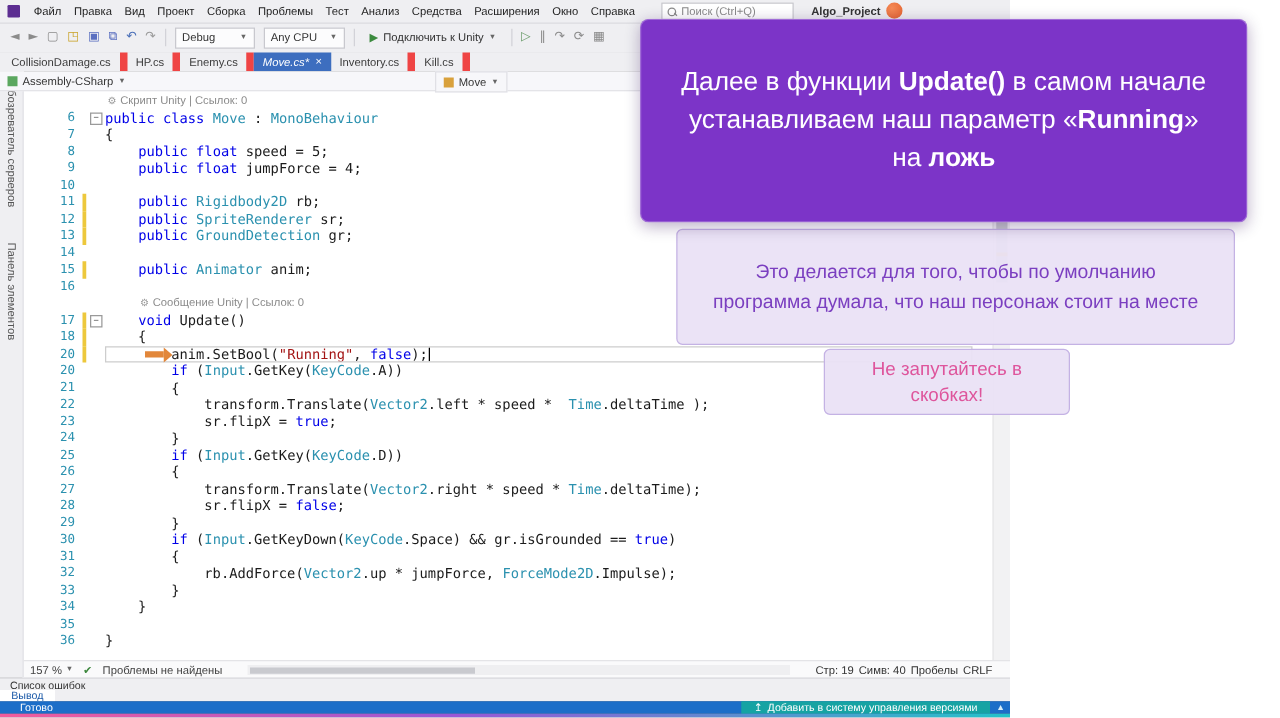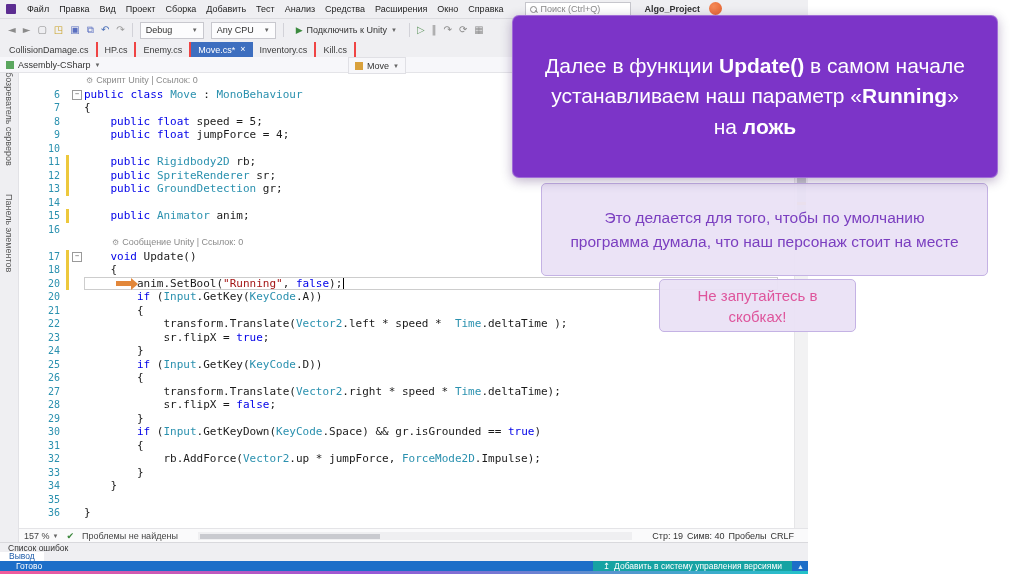--- a/index.html
+++ b/index.html
@@ -28,22 +28,22 @@
   .tbsep{width:1px;height:14px;background:#D2D2D8;}
   .tb-select{height:15px;border:1px solid #C8C8CE;background:#FCFCFD;display:flex;align-items:center;
     padding:0 5px;gap:10px;min-width:52px;justify-content:space-between;}
   .dd-caret{font-size:6px;color:#666;}
   .attach-btn{height:16px;display:flex;align-items:center;gap:4px;padding:0 5px;}
   .play{color:#3B8A3E;font-size:9px;}
 
   
   .tabstrip{position:absolute;top:42px;left:0;right:0;height:15px;background:#EFEFF2;display:flex;
     align-items:flex-end;padding-left:2px;font-size:9px;z-index:2;}
-  .tab{height:15px;display:flex;align-items:center;gap:5px;padding:0 7px;color:#3c3c3c;border-right:2px solid #ef4444;white-space:nowrap;}
-  .tab.active{background:var(--active-tab);color:#fff;border-right:none;}
+  .tab{height:15px;display:flex;align-items:center;gap:5px;padding:0 7px;color:#3c3c3c;border-right:6px solid #ef4444;white-space:nowrap;}
+  .tab.active{background:var(--active-tab);color:#fff;border-right:none;font-style:italic;}
   .tab-close{font-size:9px;line-height:9px;}
 
   
   .navbar{position:absolute;top:57px;left:0;right:0;height:15px;background:#F7F7FA;
     border-bottom:1px solid #E4E4E8;display:flex;align-items:center;font-size:9px;color:#333;z-index:2;}
   .navdd{display:flex;align-items:center;gap:4px;padding:0 6px;}
   .navdd.type{position:absolute;left:348px;top:0;height:15px;background:#F7F7FA;border:1px solid #E0E0E5;}
   .ico-cs{width:8px;height:8px;background:#5BA75F;flex:0 0 auto;}
   .ico-class{width:8px;height:8px;background:#D9A13C;flex:0 0 auto;}
 
@@ -115,21 +115,21 @@
 <div class="vs">
 
   <div class="menubar">
     <span class="vslogo"></span>
     <nav class="menus" id="menus">
         <span class="menu-item">Файл</span>
         <span class="menu-item">Правка</span>
         <span class="menu-item">Вид</span>
         <span class="menu-item">Проект</span>
         <span class="menu-item">Сборка</span>
-        <span class="menu-item">Добавить</span>
+        <span class="menu-item">Проблемы</span>
         <span class="menu-item">Тест</span>
         <span class="menu-item">Анализ</span>
         <span class="menu-item">Средства</span>
         <span class="menu-item">Расширения</span>
         <span class="menu-item">Окно</span>
         <span class="menu-item">Справка</span>
       </nav>
     <div class="search">
       <span class="mag"></span>
       <span>Поиск (Ctrl+Q)</span>

